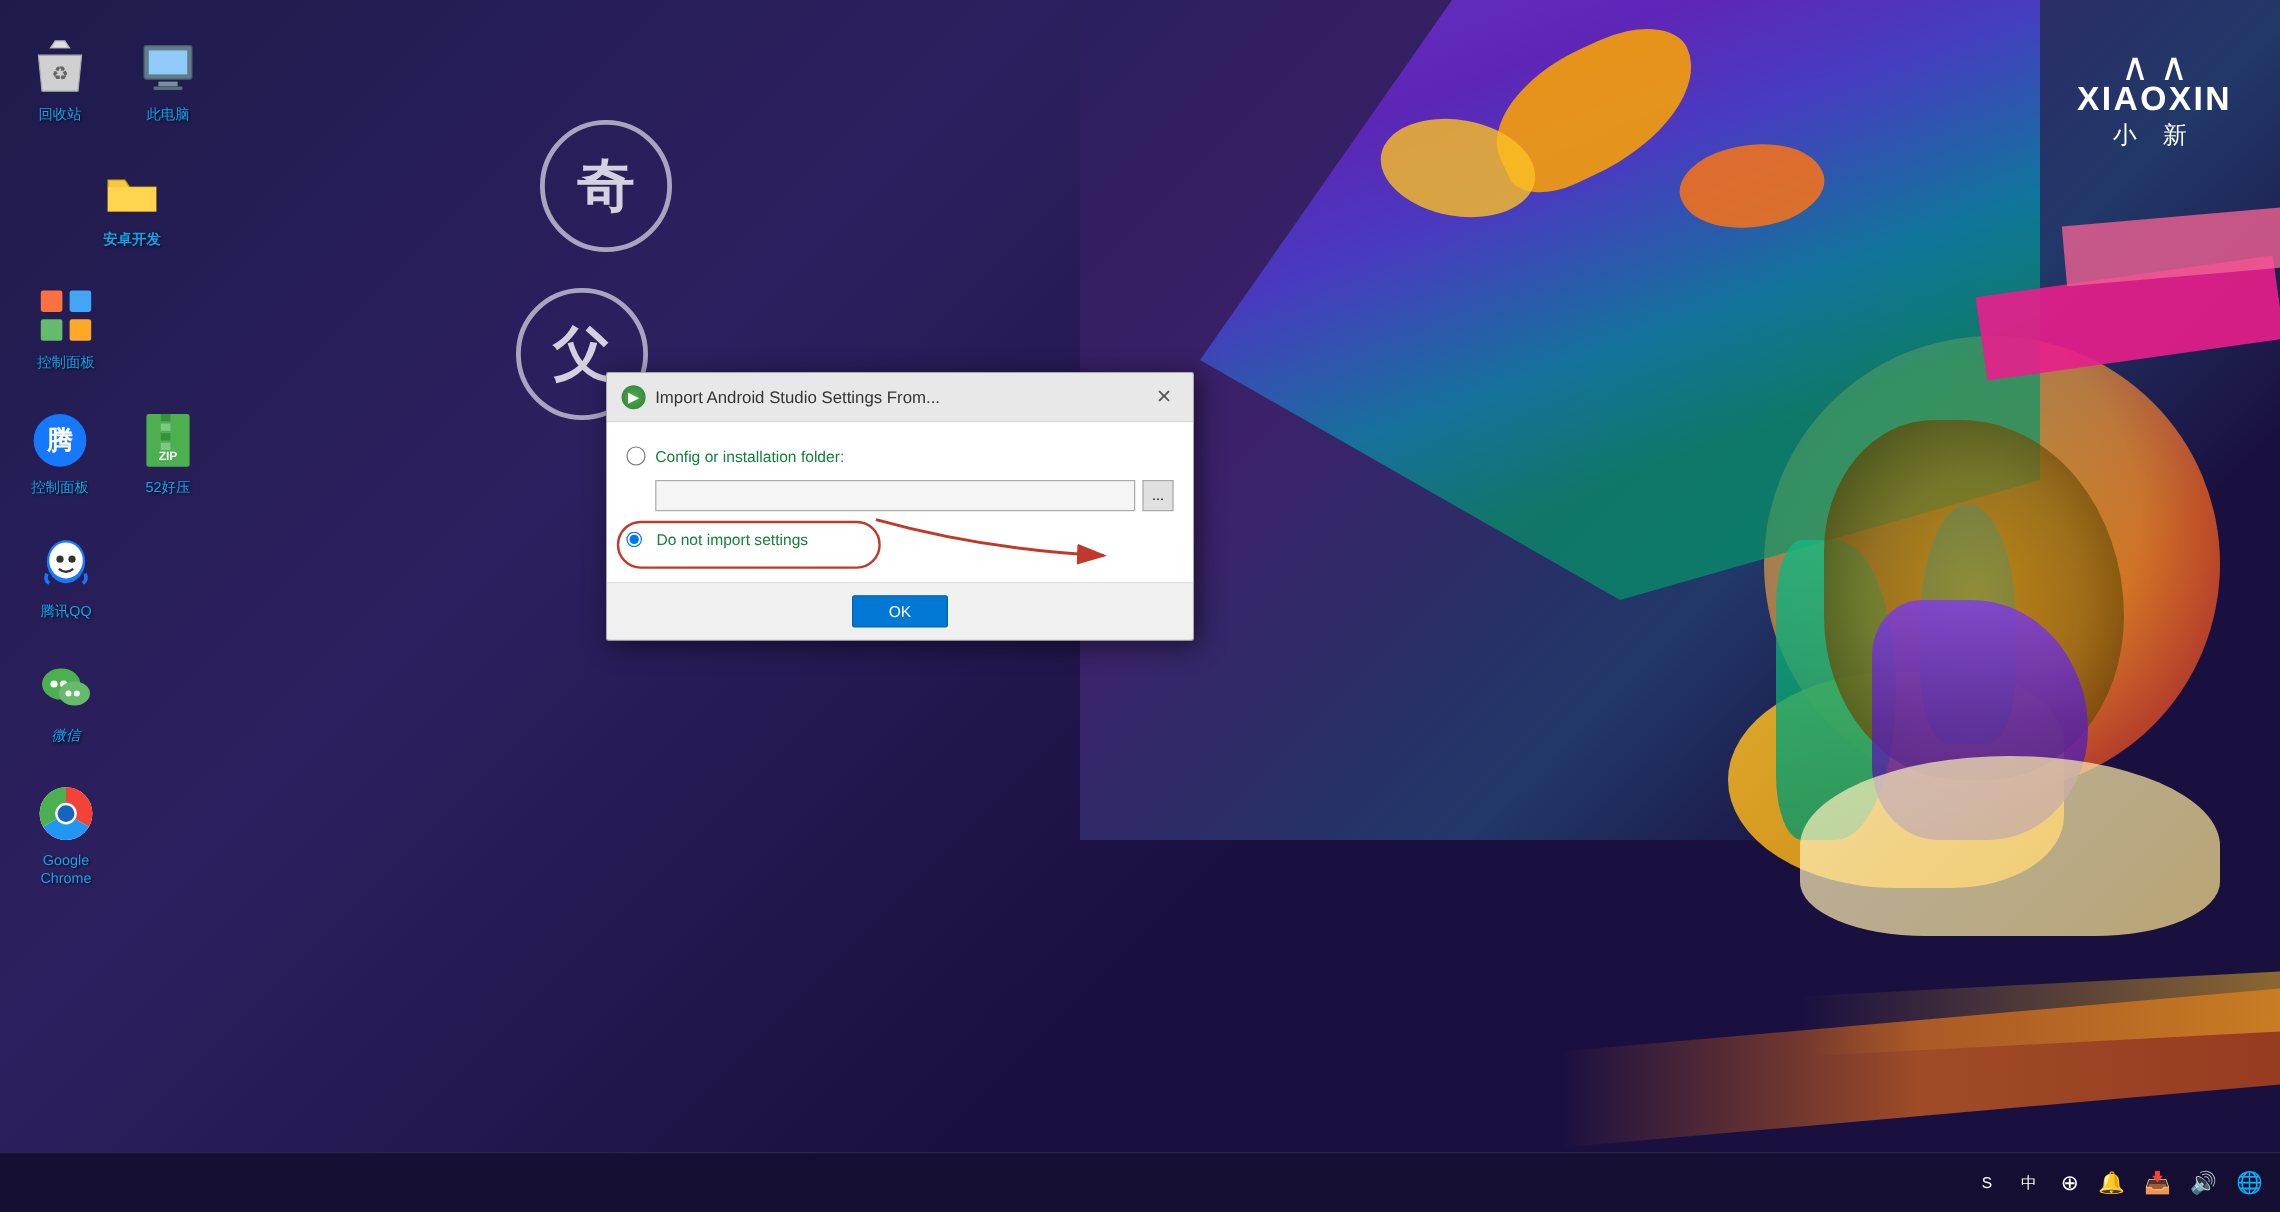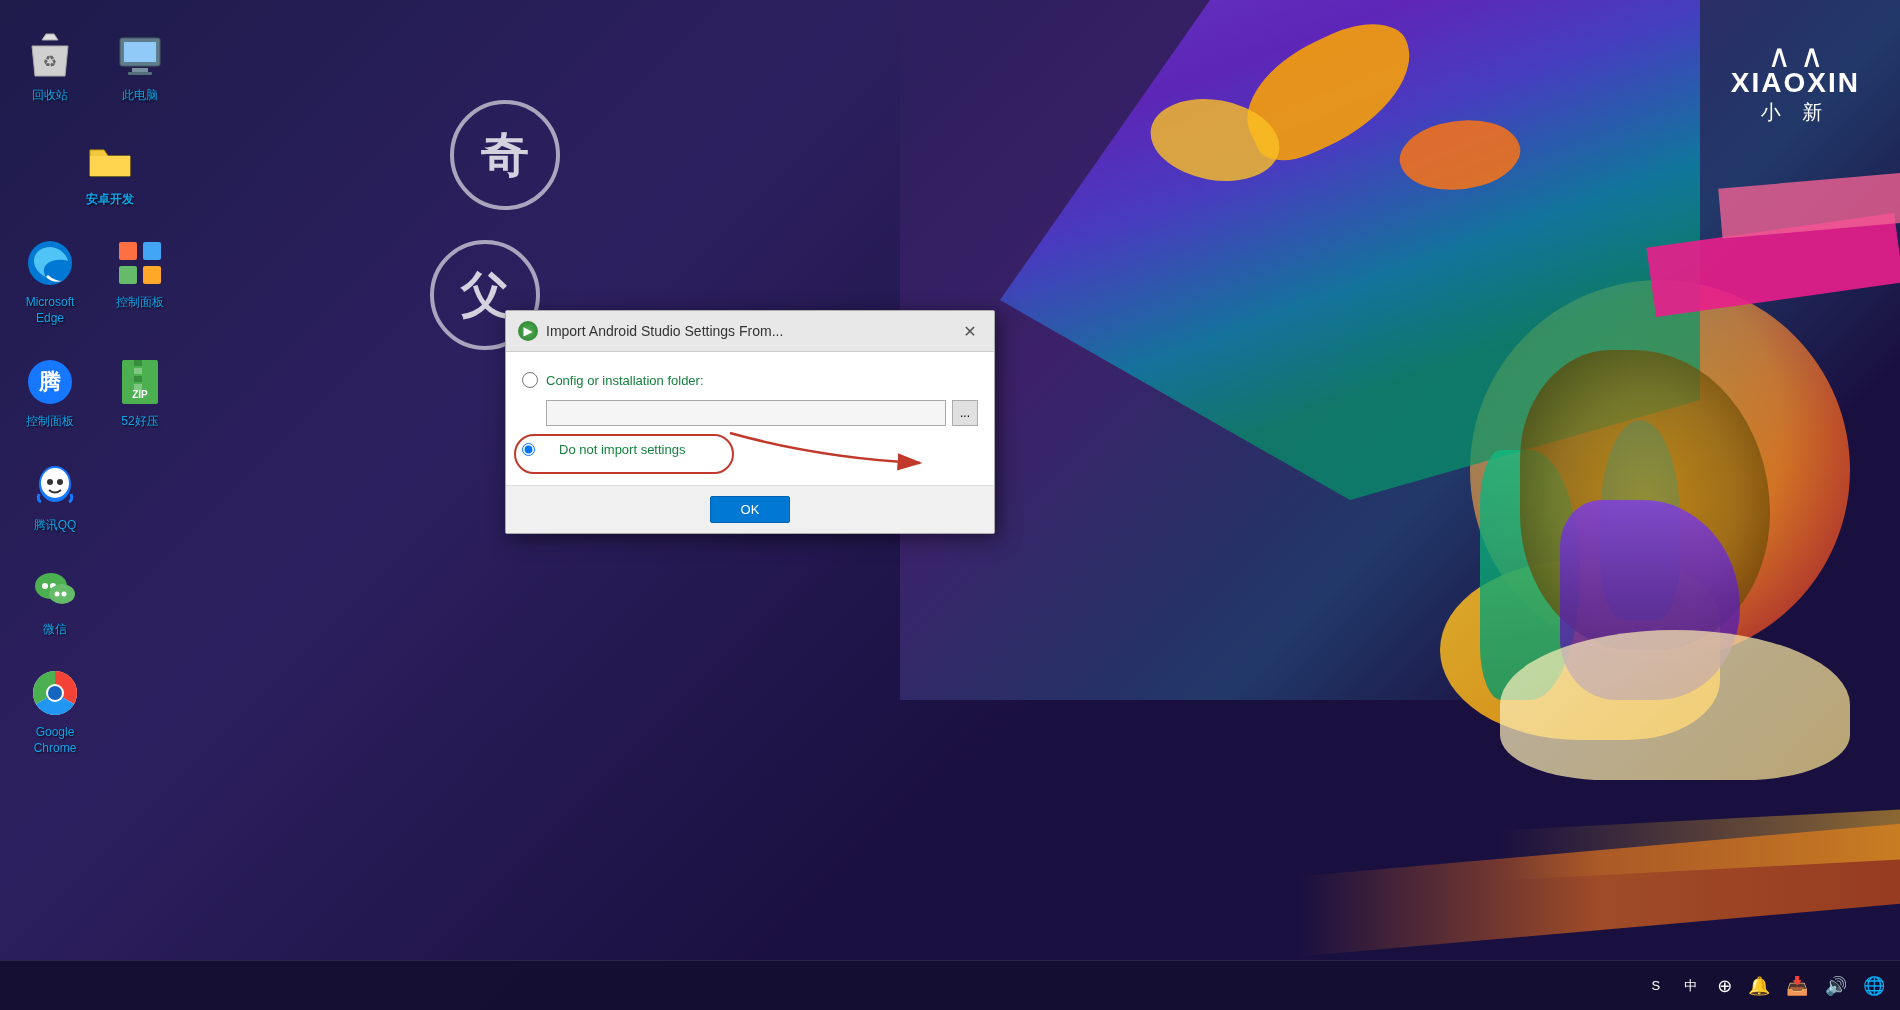--- a/index.html
+++ b/index.html
@@ -287,21 +287,21 @@
       cursor: pointer;
       font-size: 12px;
       display: flex;
       align-items: center;
       justify-content: center;
     }
 
     .do-not-import-row {
       display: flex;
       align-items: center;
-      gap: 24px;
+      gap: 12px;
       margin-bottom: 8px;
       position: relative;
     }
 
     
     .red-circle-annotation {
       position: absolute;
       top: -8px;
       left: -8px;
       width: 220px;
@@ -418,30 +418,20 @@
         </svg>
       </div>
       <span class="icon-label">安卓开发</span>
     </div>
   </div>
 
   <div style="display:flex; flex-direction:row;">
     <div class="desktop-icon">
       <div class="icon-img">
         <svg width="48" height="48" viewBox="0 0 48 48" xmlns="http://www.w3.org/2000/svg">
-          <circle cx="24" cy="24" r="22" fill="#0078d4"></circle>
-          <path d="M24 8 C32 8 40 14 42 22 C36 20 28 20 22 24 C18 27 16 32 20 38 C12 34 8 28 8 22 C8 14 15 8 24 8Z" fill="#50c4f7"></path>
-          <path d="M20 38 C24 42 30 44 36 42 C32 42 26 40 22 36 Z" fill="#ffffff"></path>
-        </svg>
-      </div>
-      <span class="icon-label">Microsoft Edge</span>
-    </div>
-    <div class="desktop-icon">
-      <div class="icon-img">
-        <svg width="48" height="48" viewBox="0 0 48 48" xmlns="http://www.w3.org/2000/svg">
           <rect x="3" y="3" width="18" height="18" rx="2" fill="#ff7043"></rect>
           <rect x="27" y="3" width="18" height="18" rx="2" fill="#42a5f5"></rect>
           <rect x="3" y="27" width="18" height="18" rx="2" fill="#66bb6a"></rect>
           <rect x="27" y="27" width="18" height="18" rx="2" fill="#ffa726"></rect>
         </svg>
       </div>
       <span class="icon-label">控制面板</span>
     </div>
   </div>
 
@@ -480,21 +470,21 @@
           <circle cx="29" cy="20" r="3" fill="#333"></circle>
           <path d="M18 28 Q24 33 30 28" stroke="#333" stroke-width="2" fill="none"></path>
           <path d="M8 32 Q6 38 10 40" stroke="#1677ff" stroke-width="3" fill="none"></path>
           <path d="M40 32 Q42 38 38 40" stroke="#1677ff" stroke-width="3" fill="none"></path>
         </svg>
       </div>
       <span class="icon-label">腾讯QQ</span>
     </div>
   </div>
 
-  <div style="display:flex; flex-direction:row; margin-left: 0;">
+  <div style="display:flex; flex-direction:row; margin-left: 0; font-style: italic;">
     <div class="desktop-icon">
       <div class="icon-img">
         <svg width="48" height="48" viewBox="0 0 48 48" xmlns="http://www.w3.org/2000/svg">
           <ellipse cx="20" cy="20" rx="16" ry="13" fill="#4caf50"></ellipse>
           <circle cx="14" cy="20" r="3" fill="white"></circle>
           <circle cx="22" cy="20" r="3" fill="white"></circle>
           <ellipse cx="31" cy="28" rx="13" ry="10" fill="#66bb6a"></ellipse>
           <circle cx="26" cy="28" r="2.5" fill="white"></circle>
           <circle cx="33" cy="28" r="2.5" fill="white"></circle>
         </svg>

